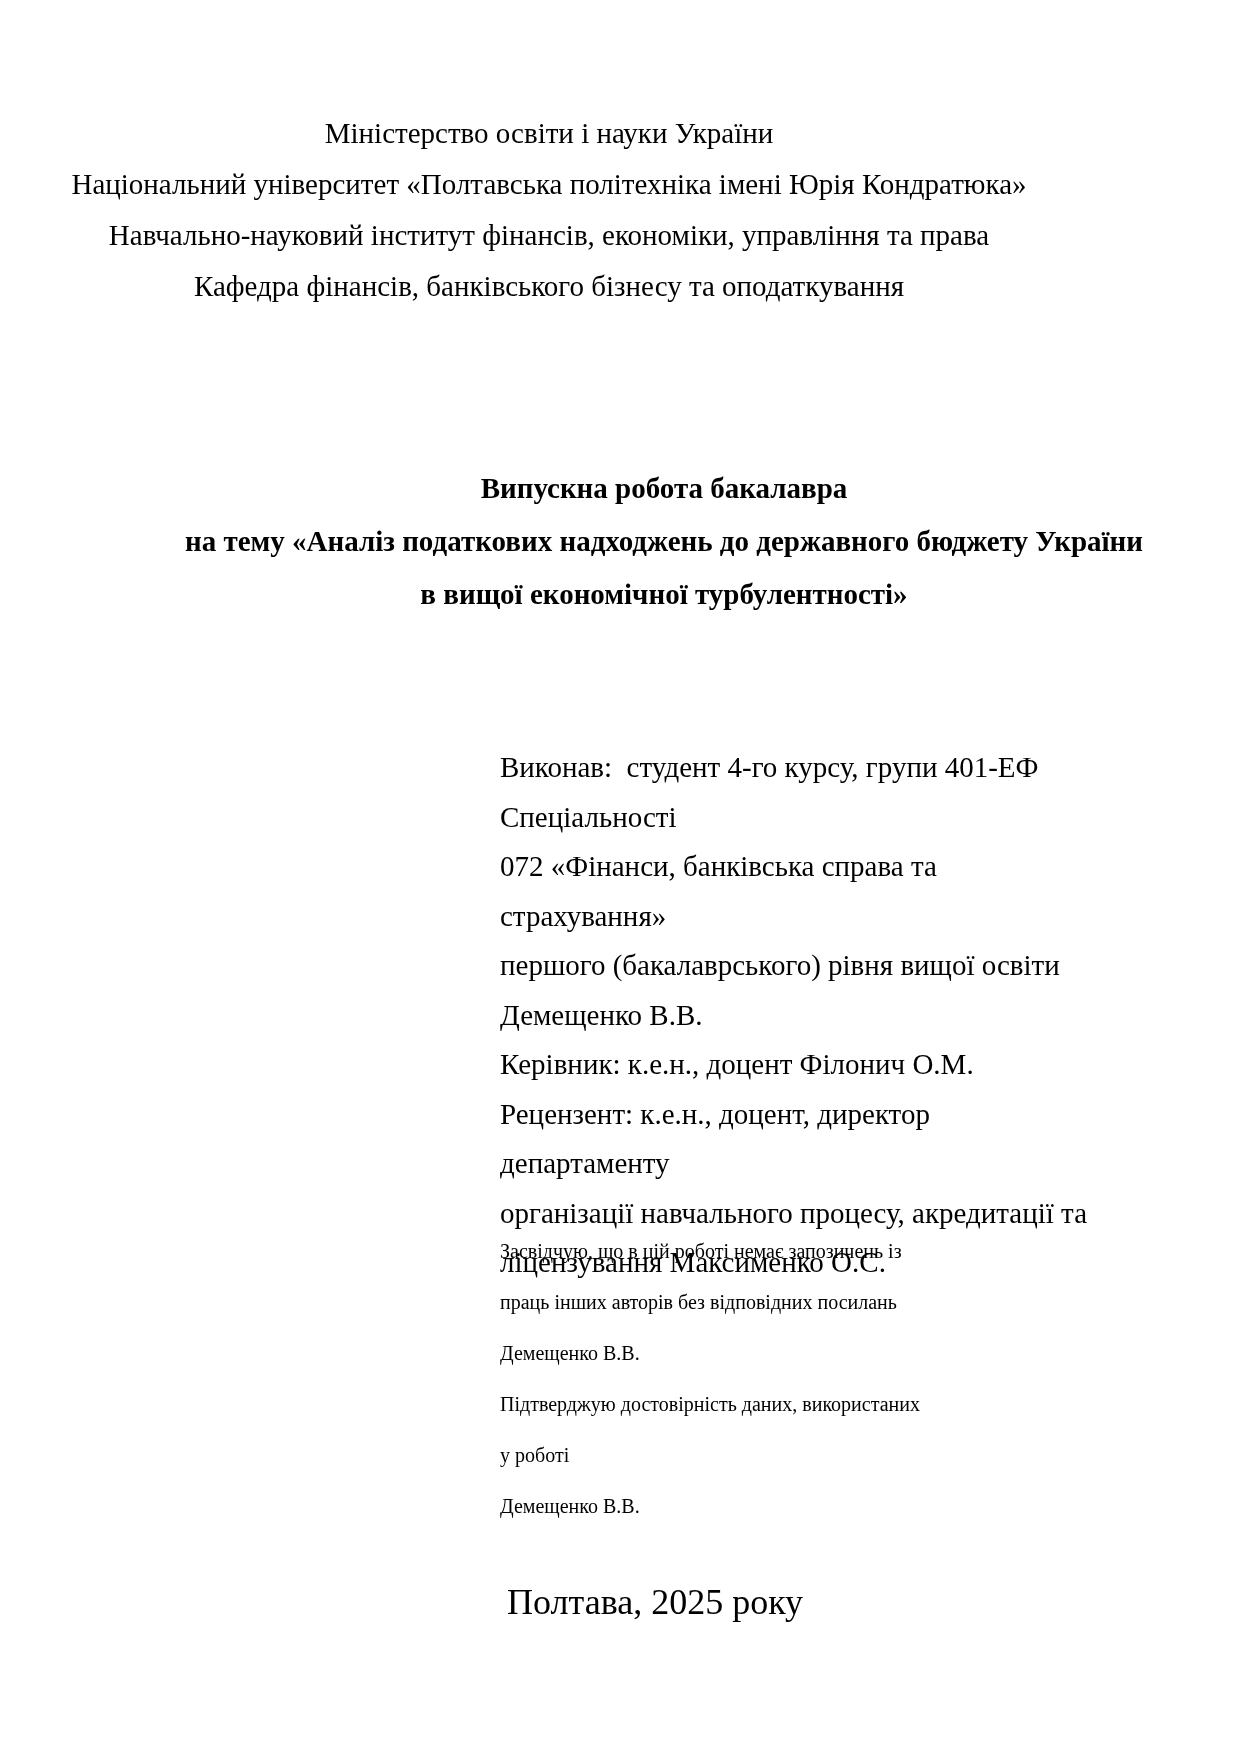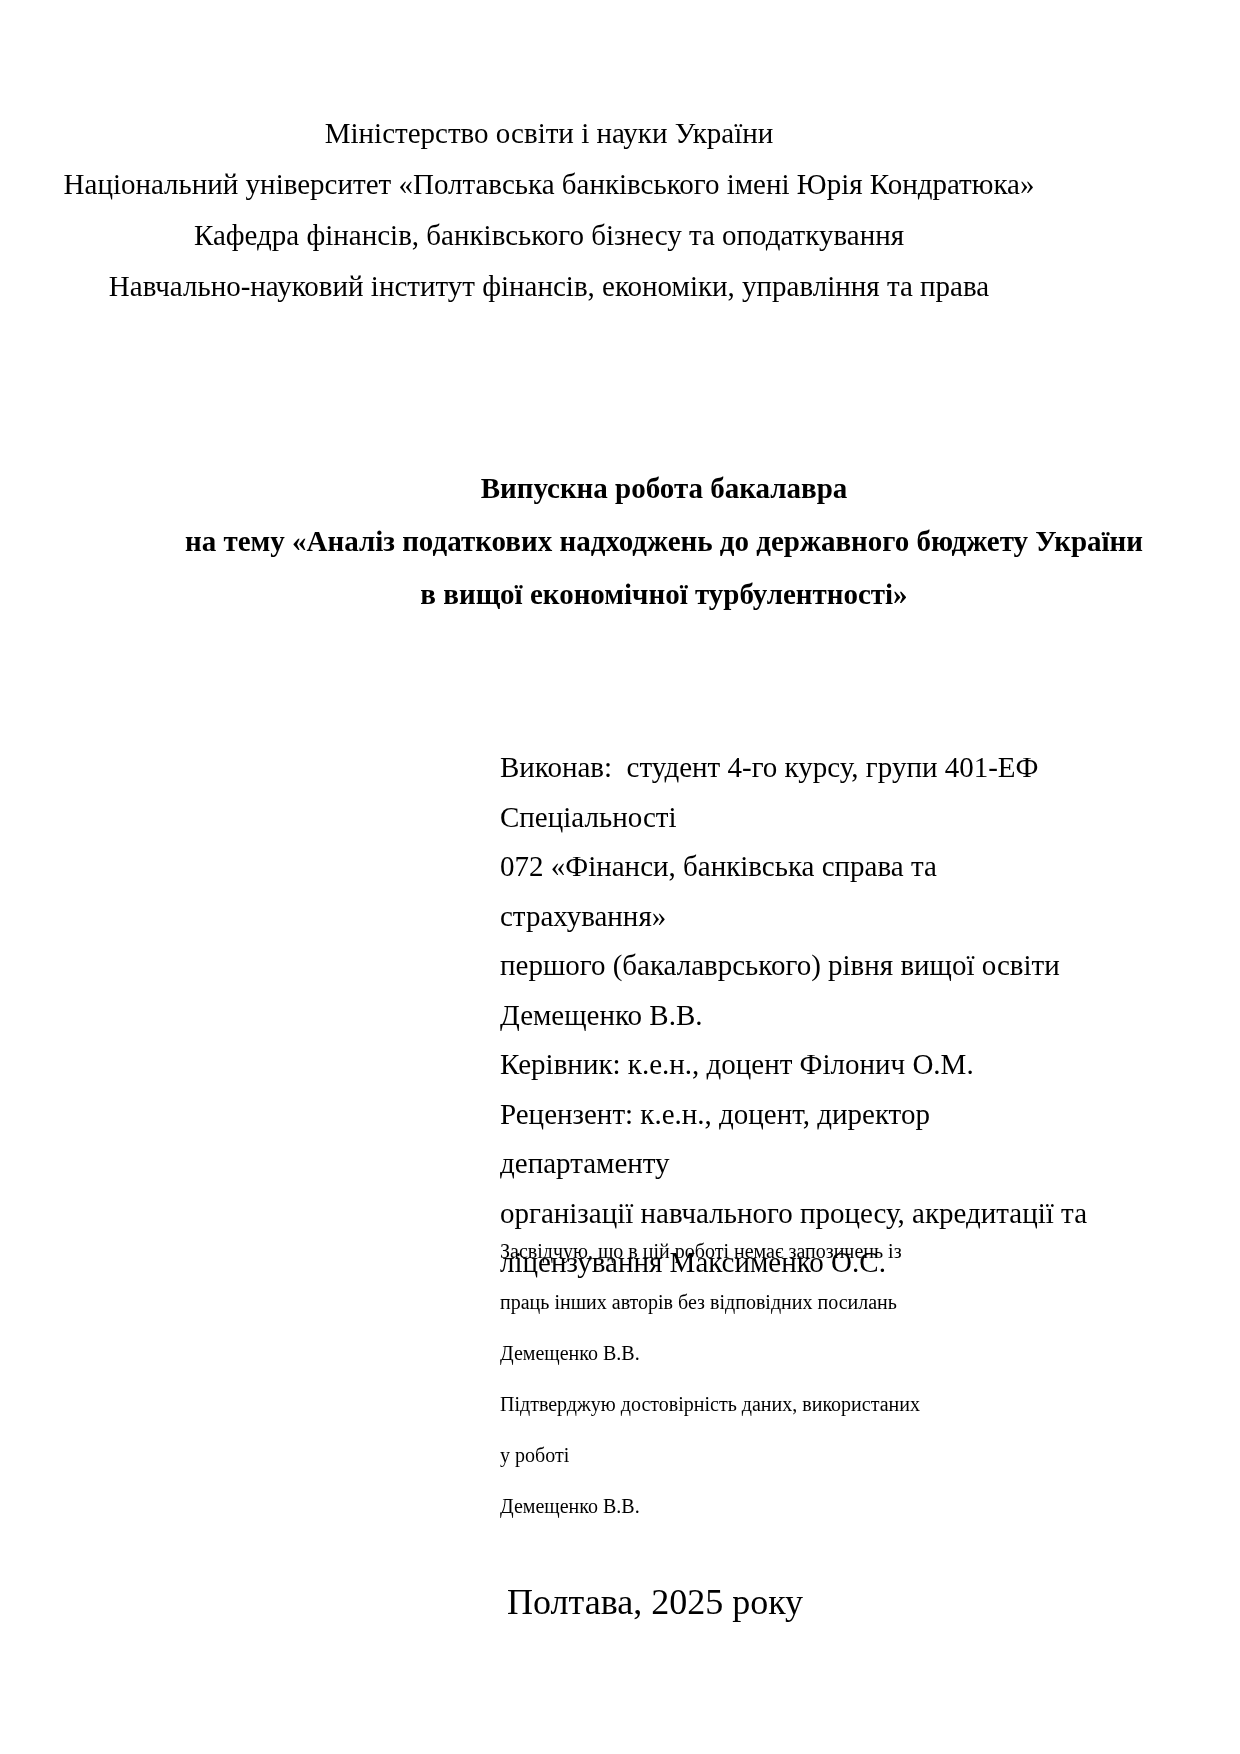--- a/index.html
+++ b/index.html
@@ -70,23 +70,23 @@
       line-height: 34px;
     }
   </style>
 </head>
 <body>
 
 <div class="doc-page">
 
   <div class="header-block">
     <div class="line">Міністерство освіти і науки України</div>
-    <div class="line">Національний університет «Полтавська банківського імені Юрія Кондратюка»</div>
+    <div class="line">Національний університет «Полтавська політехніка імені Юрія Кондратюка»</div>
+    <div class="line">Навчально-науковий інститут фінансів, економіки, управління та права</div>
     <div class="line">Кафедра фінансів, банківського бізнесу та оподаткування</div>
-    <div class="line">Навчально-науковий інститут фінансів, економіки, управління та права</div>
   </div>
 
   <div class="title-block">
     <div class="line">Випускна робота бакалавра</div>
     <div class="line">на тему «Аналіз податкових надходжень до державного бюджету України</div>
     <div class="line">в вищої економічної турбулентності»</div>
   </div>
 
   <div class="attribution-block">
     <div class="line">Виконав:  студент 4-го курсу, групи 401-ЕФ</div>

